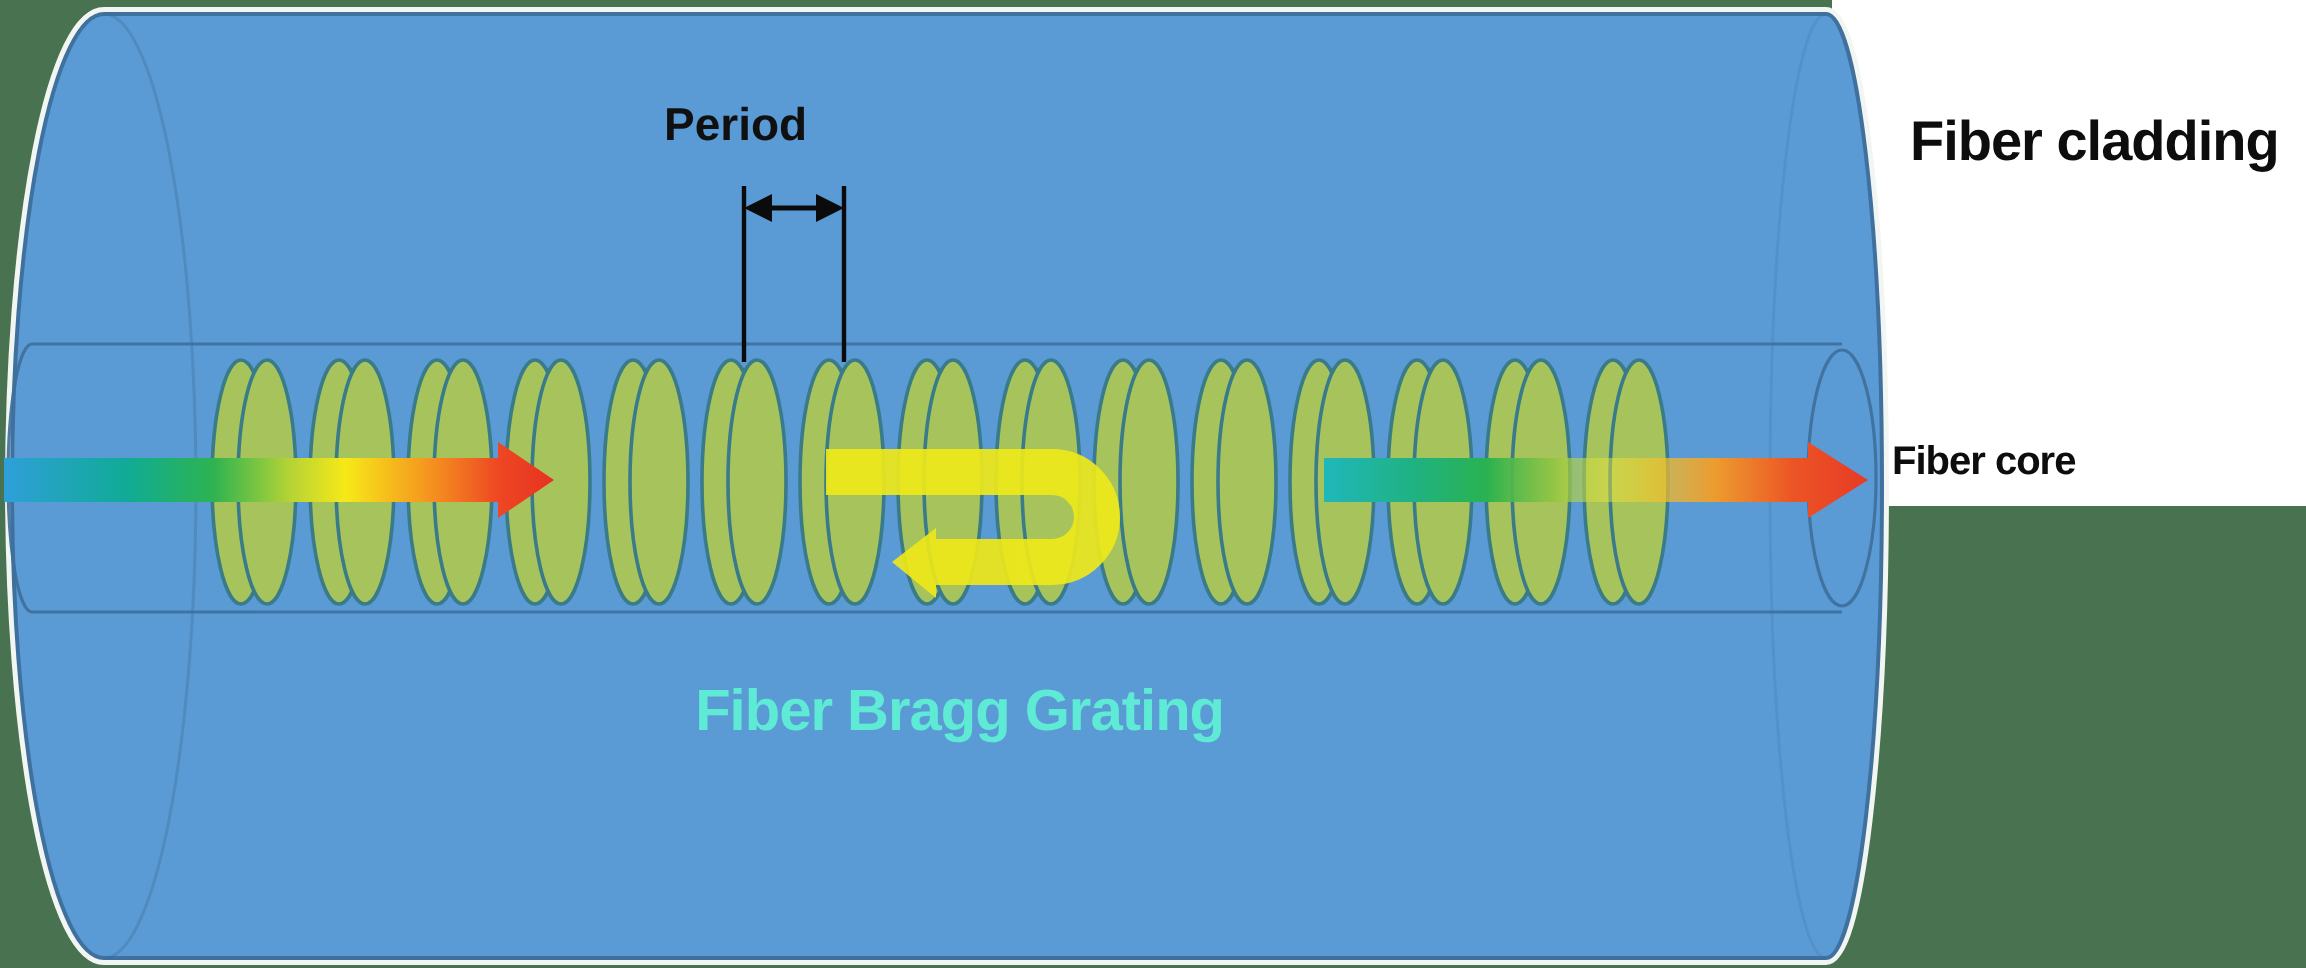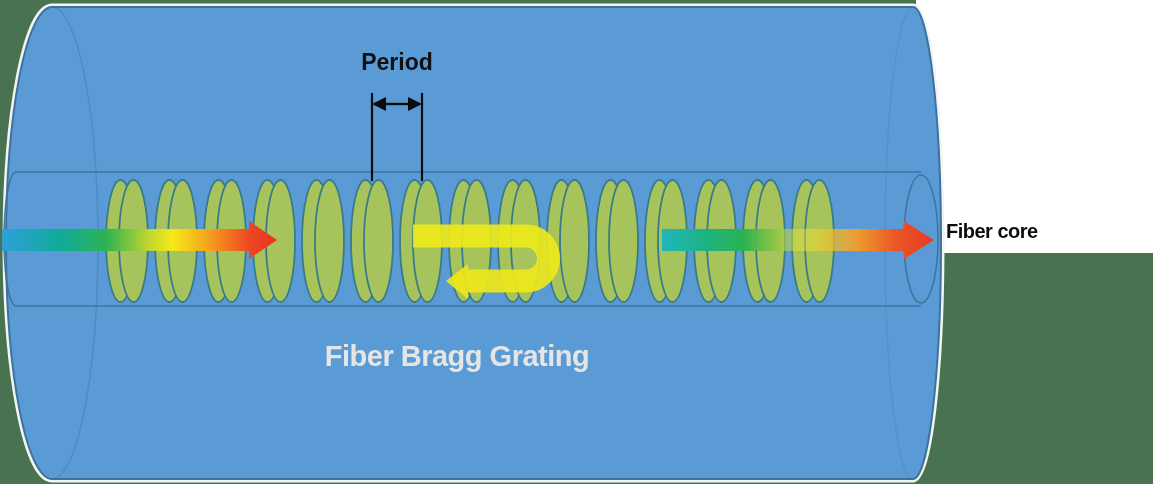--- a/index.html
+++ b/index.html
@@ -5,34 +5,34 @@
   html,body{margin:0;padding:0;background:#497250;}
   .stage{
     position:relative;
     width:1153px;height:484px;
     overflow:hidden;
     font-family:"Liberation Sans", sans-serif;
   }
   .stage svg{position:absolute;left:0;top:0;display:block;}
   .lbl{position:absolute;line-height:1.1;white-space:nowrap;}
   .lbl.period{
-    left:332px;top:50px;width:130px;text-align:center;
+    left:332px;top:50px;width:130px;
     font-size:23px;font-weight:600;color:#101010;
   }
   .lbl.cladding{
     left:955px;top:56px;
     font-size:28px;font-weight:600;color:#0d0d0d;letter-spacing:-0.5px;
   }
   .lbl.core{
     left:946px;top:220px;
     font-size:20px;font-weight:600;color:#0d0d0d;letter-spacing:-0.5px;
   }
   .lbl.fbg{
-    left:302px;top:341px;width:310px;text-align:center;
-    font-size:29px;font-weight:700;color:#e5e5e5;letter-spacing:-0.5px;
+    left:302px;top:341px;width:310px;text-align:right;
+    font-size:29px;font-weight:700;color:#5eead4;letter-spacing:-0.5px;
   }
 </style>
 </head>
 <body>
 
 <div class="stage">
   <svg viewBox="0 0 1153 484" width="1153" height="484">
     <defs>
       <linearGradient id="inGrad" gradientUnits="userSpaceOnUse" x1="2" y1="0" x2="277" y2="0">
         <stop offset="0" stop-color="#2f9fd9"></stop>
@@ -121,15 +121,16 @@
     <g stroke="#0b0b0b">
       <line x1="372" y1="93" x2="372" y2="181" stroke-width="2.2"></line>
       <line x1="422" y1="93" x2="422" y2="181" stroke-width="2.2"></line>
       <line x1="384" y1="104" x2="410" y2="104" stroke-width="2.4"></line>
       <polygon points="372,104 386,97 386,111" fill="#0b0b0b" stroke="none"></polygon>
       <polygon points="422,104 408,97 408,111" fill="#0b0b0b" stroke="none"></polygon>
     </g>
   </svg>
 
   <div class="lbl period">Period</div>
+  <div class="lbl cladding">Fiber cladding</div>
   <div class="lbl core">Fiber core</div>
   <div class="lbl fbg">Fiber Bragg Grating</div>
 </div>
 
 </body></html>

